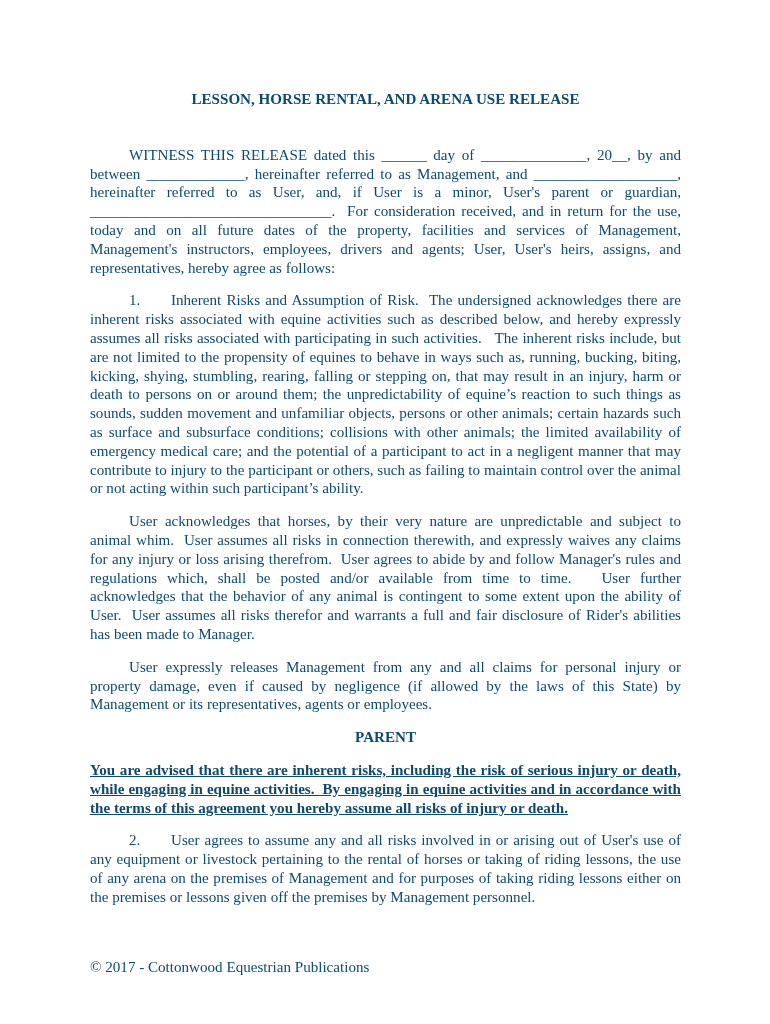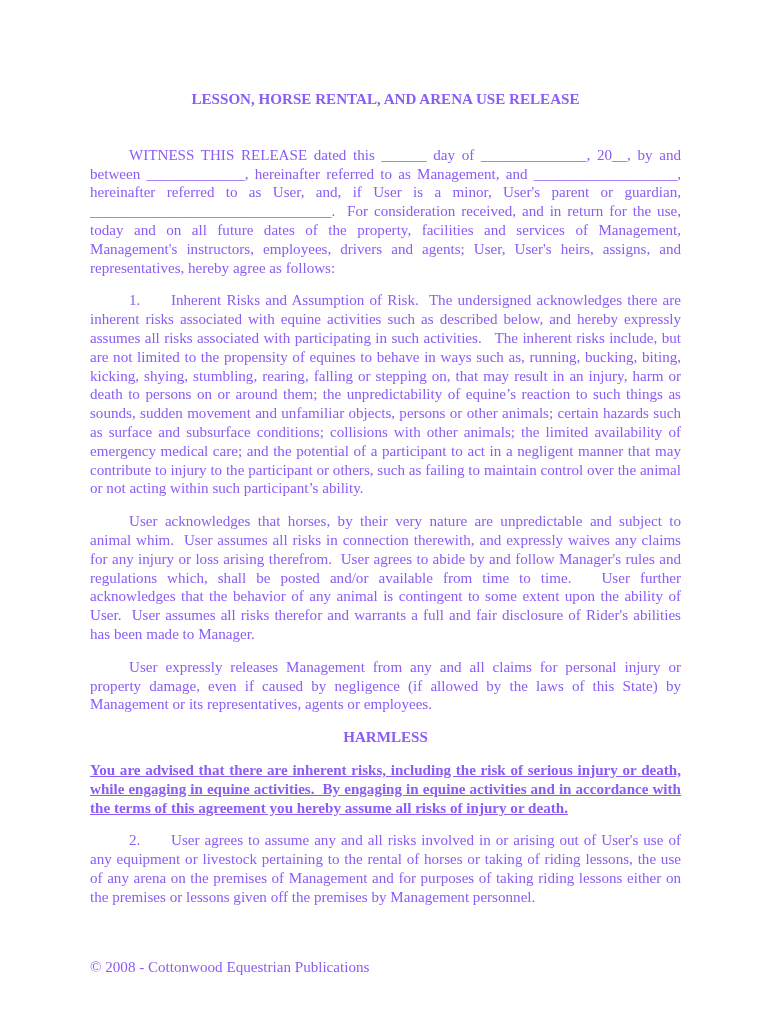--- a/index.html
+++ b/index.html
@@ -2,21 +2,21 @@
 <html><head>
 <meta charset="utf-8">
 <style>
   * { margin: 0; padding: 0; box-sizing: border-box; }
   html, body { background: #ffffff; }
   .page {
     position: relative;
     width: 770px;
     height: 1024px;
     background: #ffffff;
-    color: #8b5cf6;
+    color: #0c4a6e;
     font-family: "Liberation Serif", "DejaVu Serif", serif;
     font-size: 15.1px;
     line-height: 18.8px;
     overflow: hidden;
   }
   .content {
     position: absolute;
     top: 90px;
     left: 90px;
     width: 591px;
@@ -60,23 +60,23 @@
     <h1 class="doc-title">LESSON, HORSE RENTAL, AND ARENA USE RELEASE</h1>
 
     <p class="para indent">WITNESS THIS RELEASE dated this ______ day of ______________, 20__, by and between _____________, hereinafter referred to as Management, and ___________________, hereinafter referred to as User, and, if User is a minor, User's parent or guardian, ________________________________.&nbsp; For consideration received, and in return for the use, today and on all future dates of the property, facilities and services of Management, Management's instructors, employees, drivers and agents; User, User's heirs, assigns, and representatives, hereby agree as follows:</p>
 
     <p class="para indent"><span class="pnum">1.</span><span>Inherent Risks and Assumption of Risk.&nbsp; The undersigned acknowledges there are inherent risks associated with equine activities such as described below, and hereby expressly assumes all risks associated with participating in such activities.&nbsp;&nbsp; The inherent risks include, but are not limited to the propensity of equines to behave in ways such as, running, bucking, biting, kicking, shying, stumbling, rearing, falling or stepping on, that may result in an injury, harm or death to persons on or around them; the unpredictability of equine’s reaction to such things as sounds, sudden movement and unfamiliar objects, persons or other animals; certain hazards such as surface and subsurface conditions; collisions with other animals; the limited availability of emergency medical care; and the potential of a participant to act in a negligent manner that may contribute to injury to the participant or others, such as failing to maintain control over the animal or not acting within such participant’s ability.</span></p>
 
     <p class="para indent">User acknowledges that horses, by their very nature are unpredictable and subject to animal whim.&nbsp; User assumes all risks in connection therewith, and expressly waives any claims for any injury or loss arising therefrom.&nbsp; User agrees to abide by and follow Manager's rules and regulations which, shall be posted and/or available from time to time.&nbsp;&nbsp; User further acknowledges that the behavior of any animal is contingent to some extent upon the ability of User.&nbsp; User assumes all risks therefor and warrants a full and fair disclosure of Rider's abilities has been made to Manager.</p>
 
     <p class="para indent">User expressly releases Management from any and all claims for personal injury or property damage, even if caused by negligence (if allowed by the laws of this State) by Management or its representatives, agents or employees.</p>
 
-    <p class="warning-heading">HARMLESS</p>
+    <p class="warning-heading">PARENT</p>
 
     <p class="para bold">You are advised that there are inherent risks, including the risk of serious injury or death, while engaging in equine activities.&nbsp; By engaging in equine activities and in accordance with the terms of this agreement you hereby assume all risks of injury or death.</p>
 
     <p class="para indent"><span class="pnum">2.</span><span>User agrees to assume any and all risks involved in or arising out of User's use of any equipment or livestock pertaining to the rental of horses or taking of riding lessons, the use of any arena on the premises of Management and for purposes of taking riding lessons either on the premises or lessons given off the premises by Management personnel.</span></p>
 
 
   </div>
 
-  <div class="footer">© 2008 - Cottonwood Equestrian Publications</div>
+  <div class="footer">© 2017 - Cottonwood Equestrian Publications</div>
 </div>
 
 </body></html>

